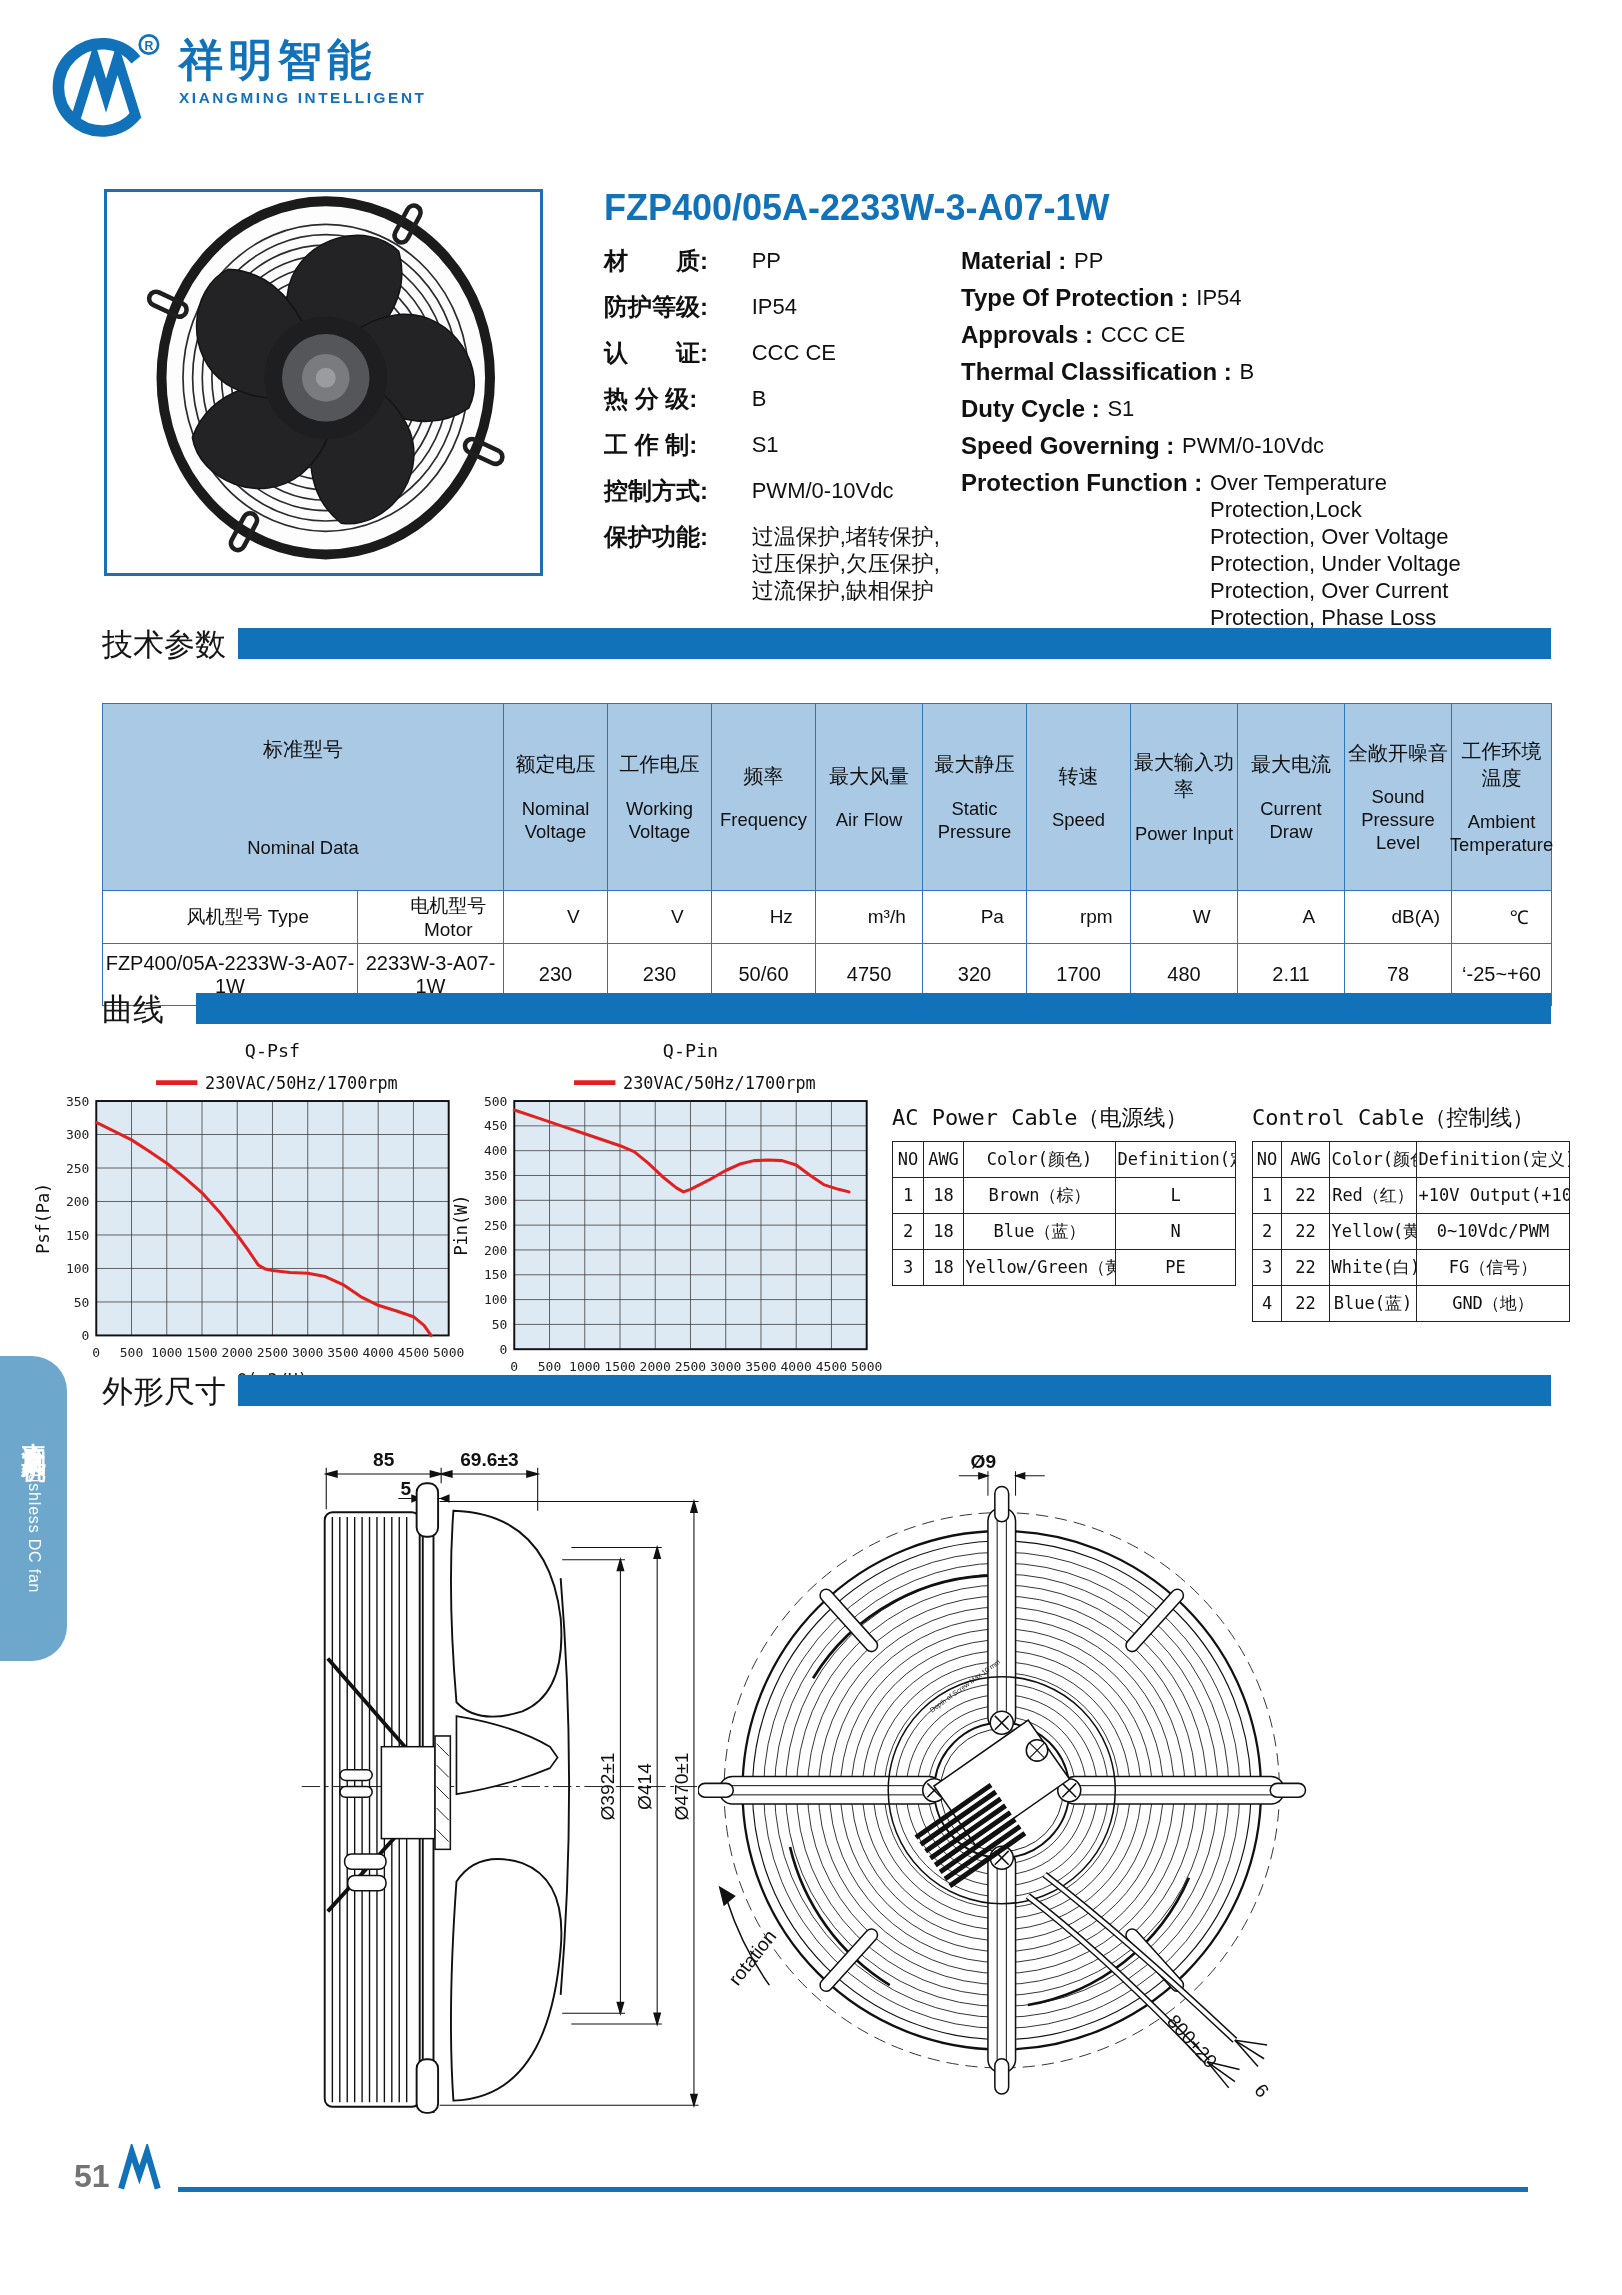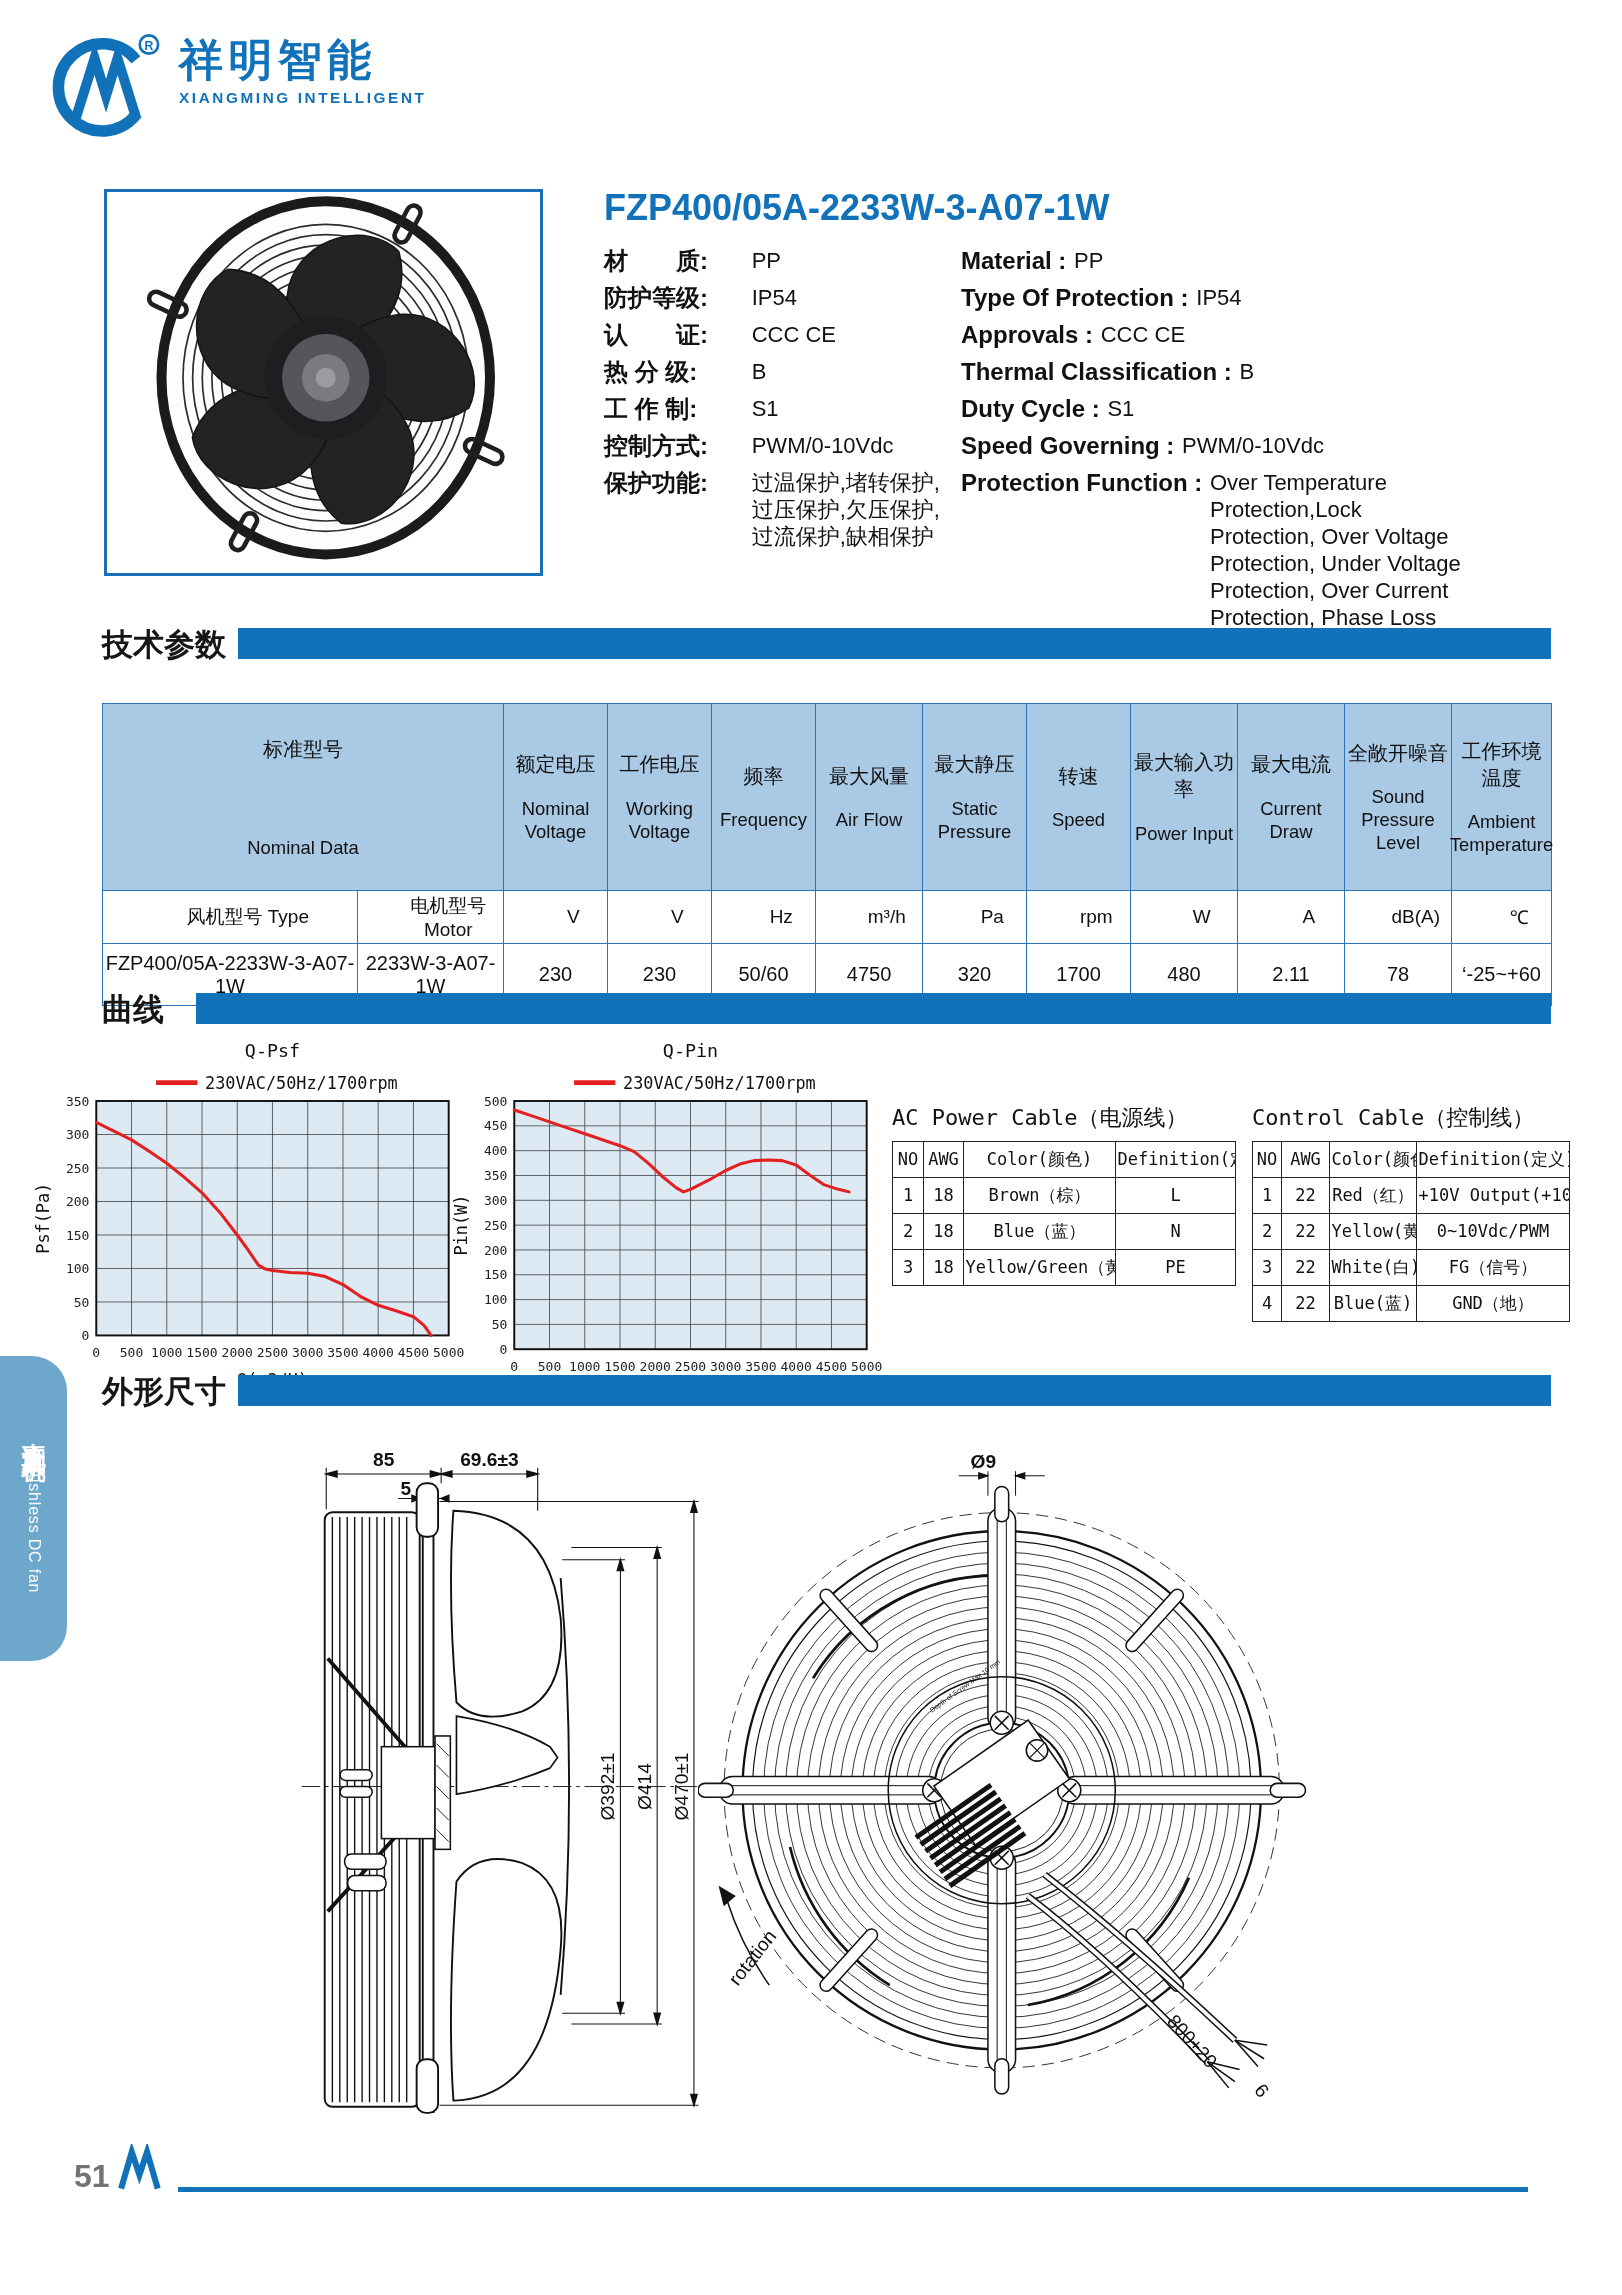--- a/index.html
+++ b/index.html
@@ -12,32 +12,32 @@
   .logo-text{display:flex;flex-direction:column;margin-top:17px;}
   .logo-cn{font-size:44px;font-weight:bold;color:#1272b9;letter-spacing:5.4px;line-height:1.05;}
   .logo-en{font-size:15.3px;font-weight:bold;color:#1272b9;letter-spacing:2.6px;margin-top:6.1px;}
 
   
   .photo-box{left:104px;top:189px;width:433px;height:381px;border:3.8px solid #1a70b6;background:#fff;}
 
   
   .title{left:604px;top:187px;font-size:36px;font-weight:bold;color:#1272b9;}
   .specs{display:flex;flex-direction:column;}
-  .specs-cn{left:604px;top:247px;width:341px;}
+  .specs-cn{left:604px;top:247px;width:341px;gap:9px;}
   .specs-en{left:937px;top:247px;width:675px;margin-left:24px;}
   .spec-row{display:flex;align-items:flex-start;margin-bottom:10px;}
   .spec-row .lbl{font-weight:bold;font-size:24px;line-height:27px;white-space:pre;}
   .spec-row .val{font-size:22px;line-height:27px;margin-left:7.7px;}
   .specs-cn .lbl{width:140px;}
   .specs-cn .wrapval{width:190px;}
   .specs-en .wrapval{width:253px;}
 
   
   .section{left:0;width:1623px;height:37px;}
-  .section .stitle{position:absolute;left:102px;top:0;font-size:31px;font-weight:bold;color:#161616;text-align:right;}
+  .section .stitle{position:absolute;left:102px;top:0;font-size:31px;font-weight:normal;color:#161616;text-align:right;}
   .section .sbar{position:absolute;top:3.8px;height:31px;background:#1272b9;}
 
   
   table.tech{position:absolute;left:102px;top:703px;width:1448px;border-collapse:collapse;table-layout:fixed;}
   table.tech td{border:1.5px solid #2e75b6;text-align:center;vertical-align:middle;padding:1.5px;}
   table.tech tr.h1 td{background:#a9c9e4;height:183px;}
   .hcell{display:flex;flex-direction:column;align-items:center;justify-content:center;gap:18.4px;}
   .hcell.big{gap:73px;}
   .hcn{font-size:20px;} .hen{font-size:18.4px;line-height:23px;}
   table.tech tr.h2 td{height:49px;font-size:19px;background:#fff;padding-left:37px;}

